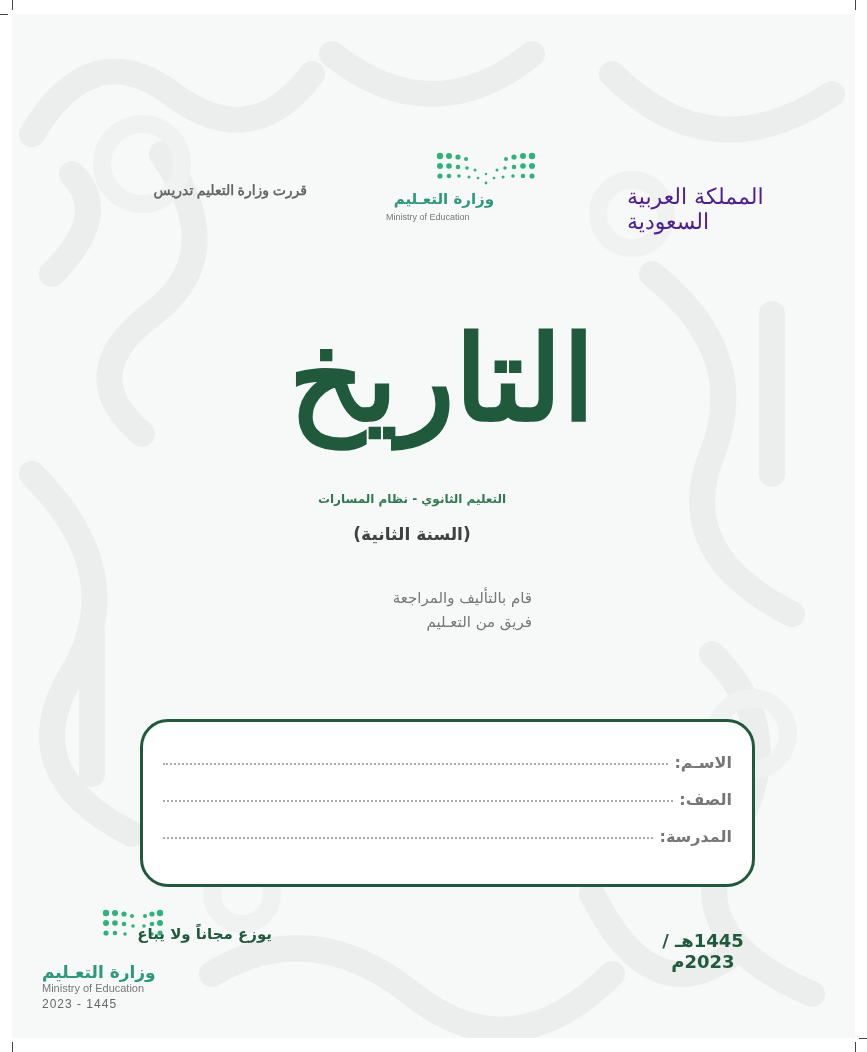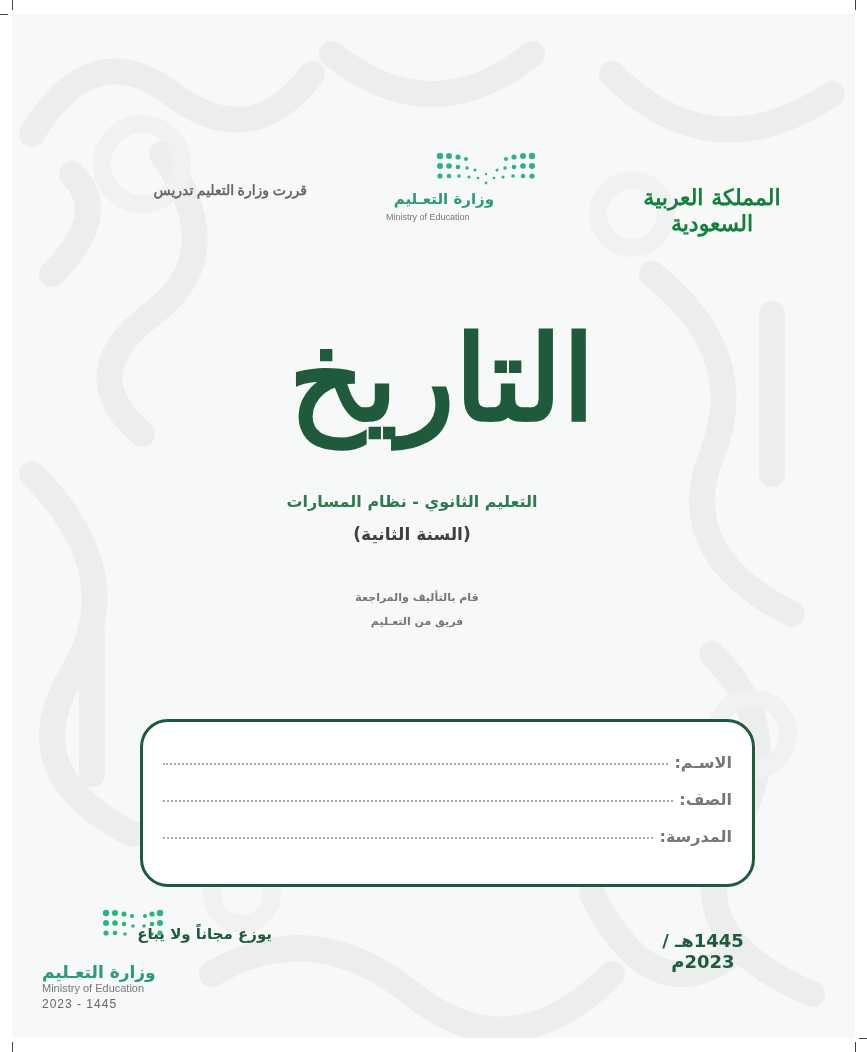--- a/index.html
+++ b/index.html
@@ -22,31 +22,31 @@
     .abs { position: absolute; }
     .rtl { direction: rtl; }
     .decree {
       left: 70px; top: 166px; width: 225px; text-align: right;
       color: #666; font-size: 14px; line-height: 22px; font-weight: bold; font-family: Liberation Serif, serif;
     }
     .moe-top { left: 372px; top: 138px; width: 180px; height: 80px; }
     .moe-ar { font-size: 15px; color: #2a9a7a; font-weight: bold; }
     .moe-en { font-size: 9px; color: #777; font-family: "Liberation Sans", sans-serif; }
     .kingdom {
-      left: 615px; top: 170px; width: 170px; text-align: center;
-      font-family: "DejaVu Serif", serif; font-size: 22px; color: #15803d; font-weight: bold;
+      left: 615px; top: 170px; width: 170px; text-align: left;
+      font-family: "DejaVu Serif", serif; font-size: 22px; color: #4c1d95; font-weight: normal;
     }
     .title {
       left: 283px; top: 280px; width: 300px; text-align: center;
       font-family: "DejaVu Serif", serif; font-size: 118px; line-height: 170px;
       color: #1f5a3c; font-weight: bold;
     }
-    .subtitle { left: 260px; top: 478px; width: 280px; text-align: center; color: #2f7a52; font-size: 16px; font-weight: bold; }
+    .subtitle { left: 260px; top: 478px; width: 280px; text-align: center; color: #2f7a52; font-size: 12px; font-weight: bold; }
     .year-label { left: 300px; top: 510px; width: 200px; text-align: center; color: #404040; font-size: 17px; font-weight: bold; }
-    .authors { left: 290px; top: 572px; width: 230px; text-align: center; color: #777; font-size: 11px; line-height: 24px; font-weight: bold; }
+    .authors { left: 290px; top: 572px; width: 230px; color: #777; font-size: 15px; line-height: 24px; font-weight: normal; }
     .namebox {
       left: 128px; top: 705px; width: 615px; height: 168px;
       border: 3px solid #1f5a3c; border-radius: 28px; background: #fff;
       box-sizing: border-box;
     }
     .field-row {
       position: absolute; left: 20px; right: 20px; height: 26px;
       display: flex; direction: rtl; align-items: flex-end;
     }
     .field-label { color: #777; font-size: 16px; font-weight: bold; white-space: nowrap; margin-left: 6px; }

